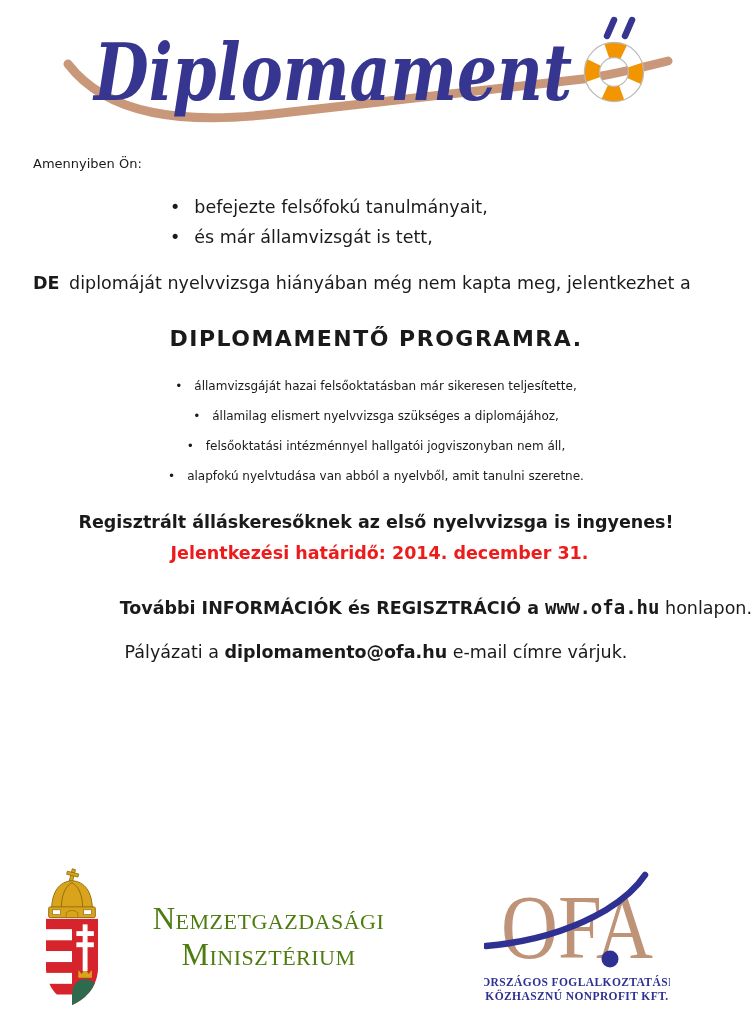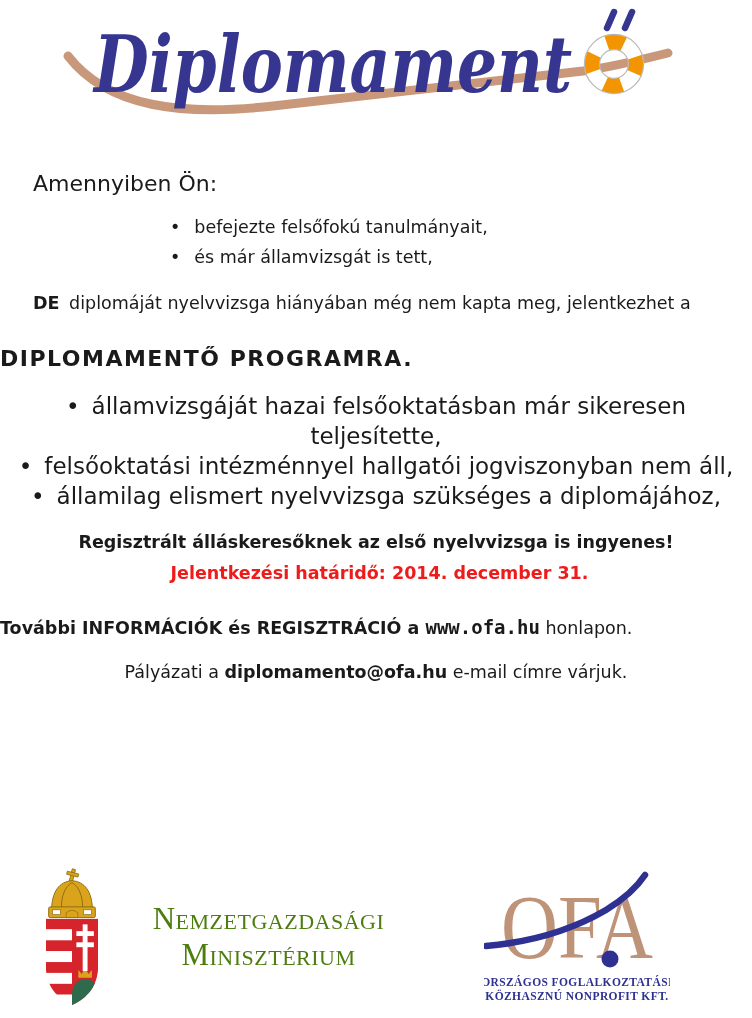--- a/index.html
+++ b/index.html
@@ -1,46 +1,46 @@
 <!DOCTYPE html>
 <html><head>
 <meta charset="utf-8">
 <style>
   html,body{margin:0;padding:0;background:#888;}
   .page{
     width:752px;height:1018px;background:#ffffff;margin:0 auto;
     font-family:"DejaVu Sans",sans-serif;color:#1a1a1a;position:relative;overflow:hidden;
   }
   
-  .logo-block{padding-top:8px;text-align:right;}
+  .logo-block{padding-top:16px;text-align:right;}
   .logo-block svg{display:block;margin:0 auto;}
   .wordmark{
     font-family:"DejaVu Serif",serif;font-style:italic;font-weight:bold;
     fill:#363690;
   }
   
-  .lead{margin:46px 0 0 33px;font-size:22px;line-height:24px;}
+  .lead{margin:18px 0 0 33px;font-size:13px;line-height:24px;}
   .intro-list{list-style:none;margin:16px 0 0 0;padding:0 0 0 170px;}
   .intro-list li{font-size:17.5px;line-height:30px;}
   .intro-list li::before{content:"•";margin-right:14px;}
   .de-line{margin:19px 0 0 33px;font-size:17.5px;line-height:24px;}
   .de-line b{margin-right:4px;}
   .title{
-    margin:29px 0 0 0;font-size:22px;font-weight:bold;
+    margin:29px 0 0 0;text-align:center;font-size:22px;font-weight:bold;
     letter-spacing:1.5px;line-height:30px;
   }
   .subtitle{margin:23px 0 0 0;text-align:center;font-size:21.5px;font-weight:bold;}
   .subtitle div{line-height:34px;letter-spacing:0.5px;}
   .cond-head{margin:25px 0 0 0;text-align:center;font-size:17.5px;font-weight:bold;line-height:24px;}
   .cond-list{margin:17px 0 0 0;}
-  .cond-list div{text-align:center;font-size:23px;line-height:30px;}
+  .cond-list div{text-align:center;font-size:12px;line-height:30px;}
   .cond-list div::before{content:"•";margin-right:12px;}
   .free-exam{margin:19px 0 0 0;text-align:center;font-size:17.5px;font-weight:bold;line-height:24px;}
   .deadline{margin:5px 0 0 0;text-align:center;font-size:17.5px;font-weight:bold;line-height:28px;color:#ee1b1b;padding-left:7px;}
-  .info-line{margin:27px 0 0 0;text-align:left;font-size:17.5px;line-height:26px;}
+  .info-line{margin:27px 0 0 0;text-align:right;font-size:17.5px;line-height:26px;}
   .info-line .b{font-weight:bold;}
   .info-line .mono{font-family:"DejaVu Sans Mono",monospace;font-weight:bold;font-size:19px;}
   .contact-line{margin:19px 0 0 0;text-align:center;font-size:17.5px;line-height:24px;}
   .contact-line .b{font-weight:bold;}
   
   .footer{
     position:absolute;left:0;right:0;top:862px;height:150px;
     display:flex;align-items:center;justify-content:space-between;
     padding:0 82px 0 38px;box-sizing:border-box;
   }
@@ -87,22 +87,23 @@
   </ul>
 
   <p class="de-line"><b>DE</b><span> diplomáját nyelvvizsga hiányában még nem kapta meg, jelentkezhet a</span></p>
 
   <div class="title">DIPLOMAMENTŐ PROGRAMRA.</div>
 
 
 
   <div class="cond-list">
     <div>államvizsgáját hazai felsőoktatásban már sikeresen teljesítette,</div>
+    <div>államilag elismert nyelvvizsga szükséges a diplomájához,</div>
     <div>felsőoktatási intézménnyel hallgatói jogviszonyban nem áll,</div>
-    <div>államilag elismert nyelvvizsga szükséges a diplomájához,</div>
+    <div>alapfokú nyelvtudása van abból a nyelvből, amit tanulni szeretne.</div>
   </div>
 
   <p class="free-exam">Regisztrált álláskeresőknek az első nyelvvizsga is ingyenes!</p>
   <p class="deadline">Jelentkezési határidő: 2014. december 31.</p>
 
   <p class="info-line"><span class="b">További INFORMÁCIÓK és REGISZTRÁCIÓ a </span><span class="mono">www.ofa.hu</span><span> honlapon.</span></p>
 
   <p class="contact-line"><span>Pályázati a </span><span class="b">diplomamento@ofa.hu</span><span> e-mail címre várjuk.</span></p>
 
   <div class="footer">

